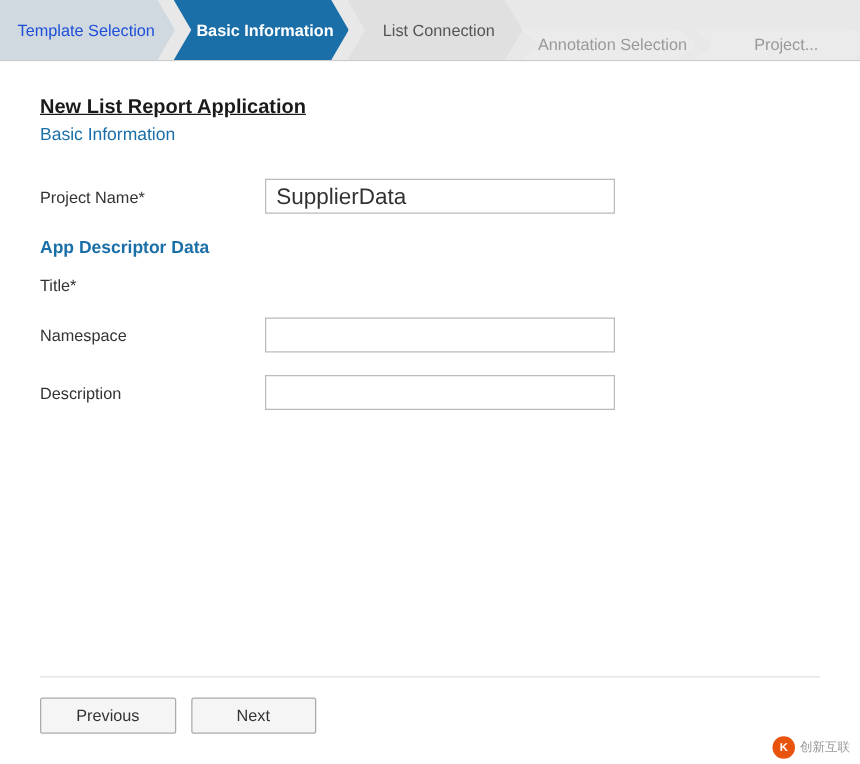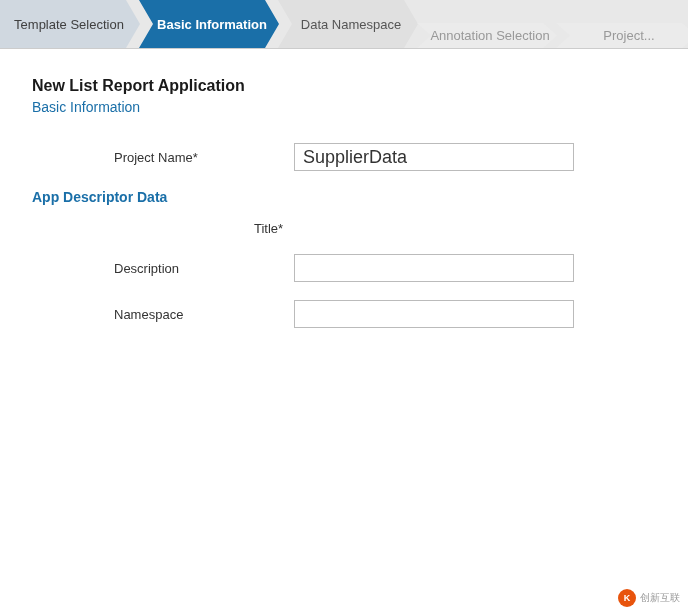--- a/index.html
+++ b/index.html
@@ -45,21 +45,21 @@
     }
 
     .wizard-step.active {
       background: #1a6fa8;
       color: #fff;
       font-weight: bold;
     }
 
     .wizard-step.completed {
       background: #d0d8e0;
-      color: #404040;
+      color: #1d4ed8;
     }
 
     .wizard-step.disabled {
       color: #999;
       background: #ebebeb;
       margin-top: 23px;
     }
 
     
     .main-content {
@@ -68,38 +68,38 @@
       height: calc(611px - 49px);
       display: flex;
       flex-direction: column;
     }
 
     .page-title {
       font-size: 16px;
       font-weight: bold;
       color: #1a1a1a;
       margin-bottom: 4px;
+      text-decoration: underline;
     }
 
     .page-subtitle {
       font-size: 14px;
       color: #1a6fa8;
       margin-bottom: 28px;
     }
 
     
     .form-section {
       flex: 1;
     }
 
     .form-row {
       display: flex;
       align-items: center;
       margin-bottom: 18px;
-      justify-content: center;
     }
 
     .form-label {
       width: 180px;
       font-size: 13px;
       color: #333;
       flex-shrink: 0;
     }
 
     .form-input {
@@ -176,21 +176,21 @@
 <body>
 
 <nav class="wizard-nav">
   <div class="wizard-step completed">
     <span>Template Selection</span>
   </div>
   <div class="wizard-step active">
     <span>Basic Information</span>
   </div>
   <div class="wizard-step">
-    <span>Data Namespace</span>
+    <span>List Connection</span>
   </div>
   <div class="wizard-step disabled">
     <span>Annotation Selection</span>
   </div>
   <div class="wizard-step disabled">
     <span>Project...</span>
   </div>
 </nav>
 
 <div class="main-content">
@@ -204,28 +204,32 @@
       <input class="form-input" type="text" value="SupplierData" style="">
     </div>
 
     <div class="section-heading">App Descriptor Data</div>
 
     <div class="form-row">
       <label class="form-label">Title*</label>
     </div>
 
     <div class="form-row">
+      <label class="form-label">Namespace</label>
+      <input class="form-input" type="text" value="" style="">
+    </div>
+
+    <div class="form-row">
       <label class="form-label">Description</label>
       <input class="form-input" type="text" value="" style="">
     </div>
-
-    <div class="form-row">
-      <label class="form-label">Namespace</label>
-      <input class="form-input" type="text" value="" style="">
-    </div>
-  </div>
-
+  </div>
+
+  <div class="footer">
+    <button class="btn">Previous</button>
+    <button class="btn">Next</button>
+  </div>
 </div>
 
 <div class="watermark">
   <span class="watermark-icon">K</span>
   <span>创新互联</span>
 </div>
 
 </body></html>

